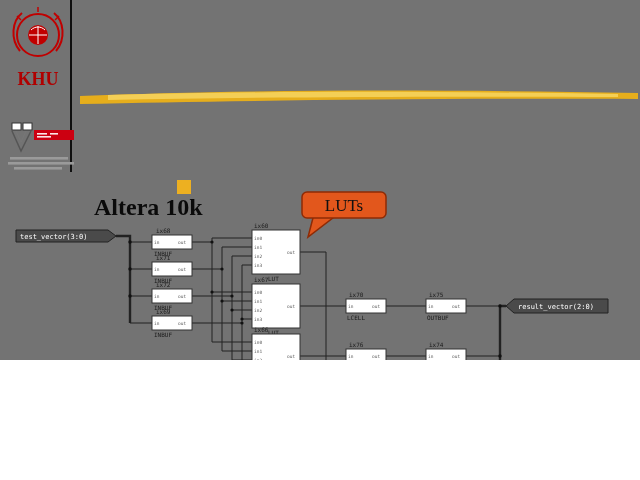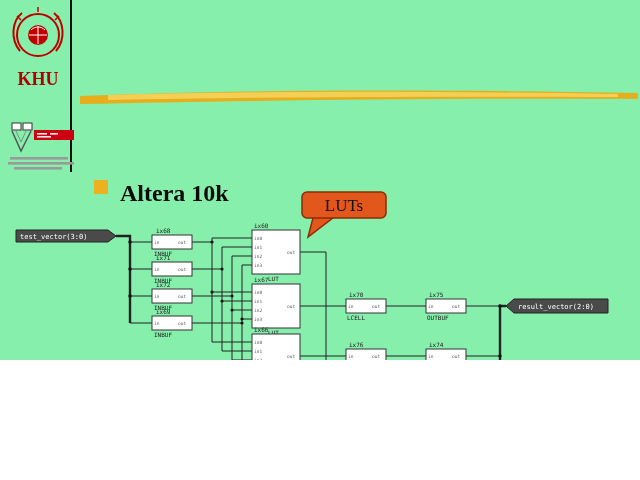--- a/index.html
+++ b/index.html
@@ -1,29 +1,29 @@
 <!DOCTYPE html>
 <html><head>
 <meta charset="utf-8">
 <style>
   * { margin:0; padding:0; box-sizing:border-box; }
   html,body { width:640px; height:480px; background:#fff; }
-  .slide { position:relative; width:640px; height:360px; background:#86efac; overflow:hidden;
+  .slide { position:relative; width:640px; height:360px; background:#737373; overflow:hidden;
            font-family:"Liberation Serif", serif; }
 
   .vline { position:absolute; left:70px; top:0; width:2px; height:172px; background:#101010; }
 
   .page-title { position:absolute; left:84px; top:46px; width:552px;
                 font-size:31px; font-weight:bold; color:#000; letter-spacing:0.5px; white-space:nowrap; }
 
   .swoosh { position:absolute; left:78px; top:86px; }
   .khu-logo { position:absolute; left:6px; top:5px; }
   .mini-logo { position:absolute; left:5px; top:121px; }
 
-  .bullet-row { position:absolute; left:94px; top:180px; display:flex; align-items:flex-start; }
+  .bullet-row { position:absolute; left:94px; top:180px; display:flex; align-items:flex-end;flex-direction:column; }
   .bullet-square { width:14px; height:14px; background:#EDB021; margin-right:12px; }
   .bullet-text { font-size:24px; font-weight:bold; color:#0a0a0a; }
 
   .schematic { position:absolute; left:8px; top:220px; }
   .callout { position:absolute; left:300px; top:190px; }
 
   
   .inst, .cell { font-family:"DejaVu Sans Mono", monospace; font-size:6px; fill:#1b1b1b; }
   .pin  { font-family:"DejaVu Sans Mono", monospace; font-size:4.5px; fill:#555; }
   .port-text { font-family:"DejaVu Sans Mono", monospace; font-size:7px; fill:#ffffff; }

